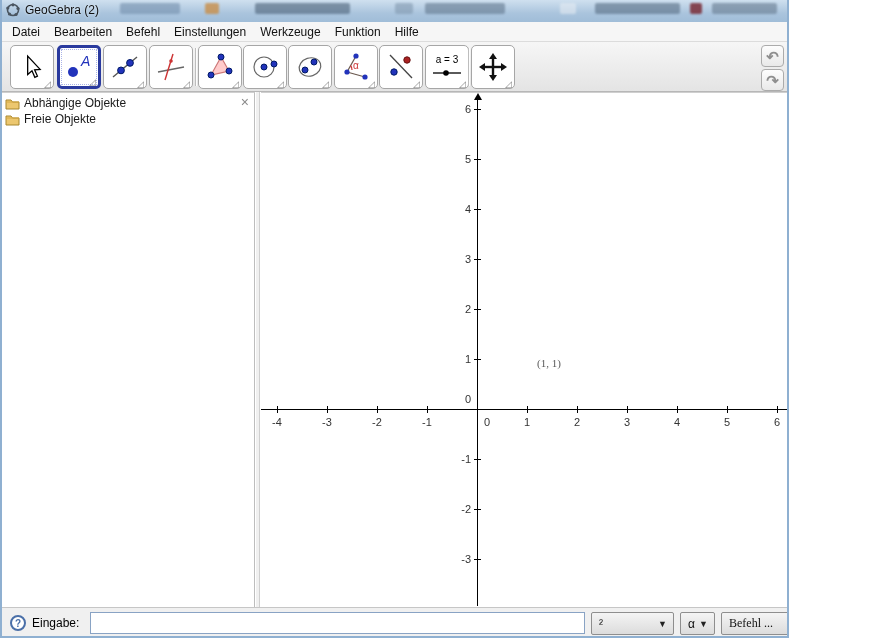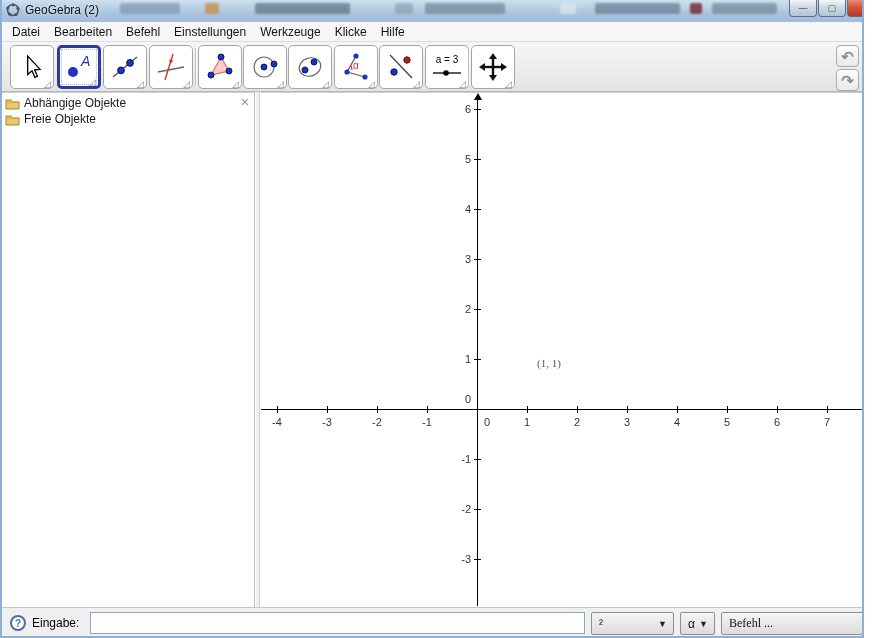--- a/index.html
+++ b/index.html
@@ -1,18 +1,18 @@
 <!DOCTYPE html>
 <html><head>
 <meta charset="utf-8">
 <style>
   * { margin:0; padding:0; box-sizing:border-box; }
   html,body { width:889px; height:638px; }
   body { font-family:"Liberation Sans", sans-serif; font-size:12px; color:#1a1a1a; background:#fff; }
-  #window { position:relative; width:864px; height:638px; overflow:hidden; background:#fff; }
+  #window { position:relative; width:789px; height:638px; overflow:hidden; background:#fff; }
   #window::after { content:""; position:absolute; inset:0; border:2px solid #8fb0d1; border-top:none; pointer-events:none; z-index:50; }
 
   
   .titlebar { position:absolute; left:0; top:0; width:889px; height:22px;
     background:linear-gradient(#cfe0ef, #aac4dd 60%, #a0bdd8); overflow:hidden; }
   .titlebar-left { position:absolute; left:6px; top:3px; display:flex; align-items:center; gap:5px; }
   .window-title { font-size:12px; color:#111; text-shadow:0 0 3px #e8f2fb; }
   .artifact { position:absolute; top:3px; height:11px; border-radius:2px; opacity:.55; filter:blur(1px); }
   .win-controls { position:absolute; right:4px; top:0; display:flex; }
   .win-btn { width:28px; height:17px; border:1px solid #5d6e84; border-top:none; border-radius:0 0 4px 4px;
@@ -115,21 +115,21 @@
       <div class="win-btn close">✕</div>
     </div>
   </div>
 
   <div class="menubar">
     <span class="menu-item">Datei</span>
     <span class="menu-item">Bearbeiten</span>
     <span class="menu-item">Befehl</span>
     <span class="menu-item">Einstellungen</span>
     <span class="menu-item">Werkzeuge</span>
-    <span class="menu-item">Klicke</span>
+    <span class="menu-item">Funktion</span>
     <span class="menu-item">Hilfe</span>
   </div>
 
   <div class="toolbar">
 
     <div class="tool-btn" style="left:8px">
       <span>
         <svg width="26" height="26" viewBox="0 0 24 24">
           <path d="M8 2 L8 19 L12 15.5 L14.6 21.5 L17 20.4 L14.4 14.6 L19.5 14.2 Z" fill="#fff" stroke="#000" stroke-width="1.2"></path>
         </svg>

